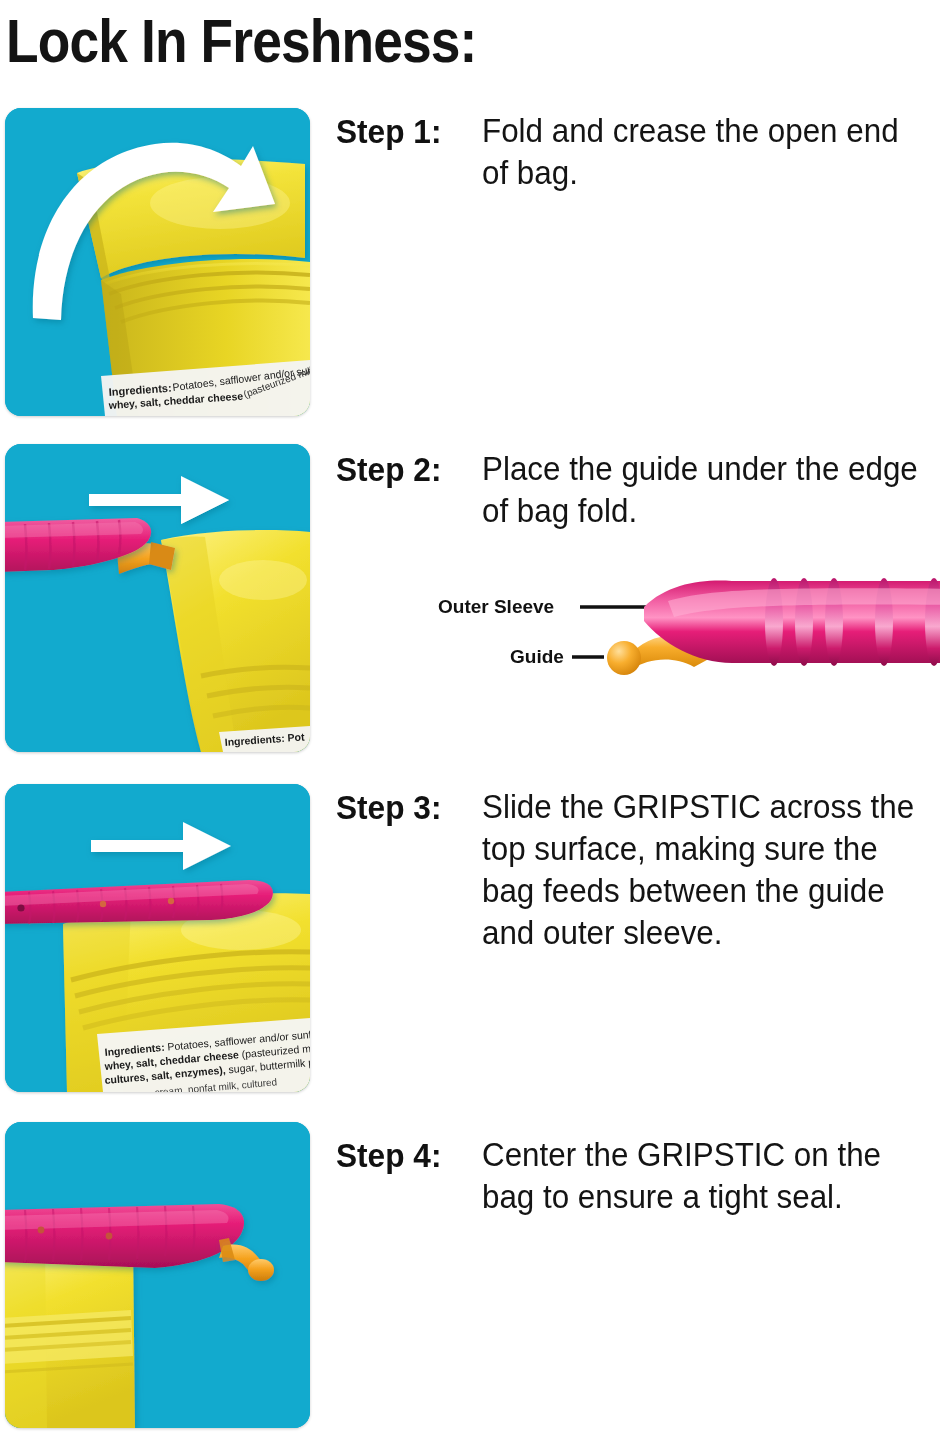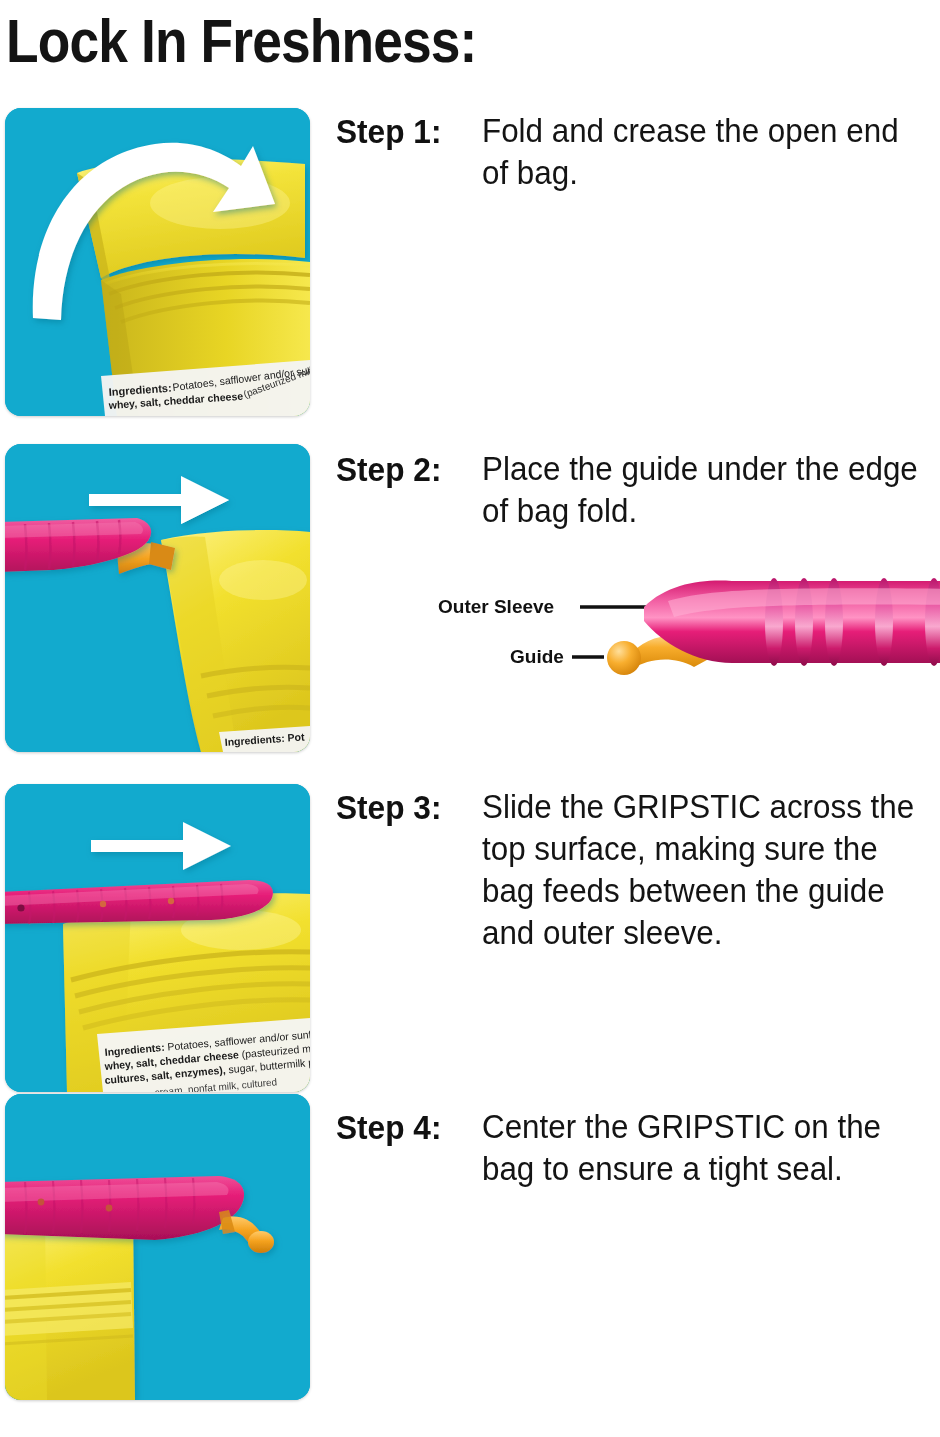--- a/index.html
+++ b/index.html
@@ -34,21 +34,21 @@
 
   
   .step-row {
     position: absolute;
     left: 0;
     width: 940px;
   }
   .step-row.r1 { top: 100px; height: 325px; }
   .step-row.r2 { top: 436px; height: 325px; }
   .step-row.r3 { top: 776px; height: 325px; }
-  .step-row.r4 { top: 1086px; height: 323px; }
+  .step-row.r4 { top: 1114px; height: 323px; }
 
   
   .panel {
     position: absolute;
     left: 5px;
     top: 8px;
     width: 305px;
     height: 308px;
     border-radius: 16px;
     background: #12aace;

